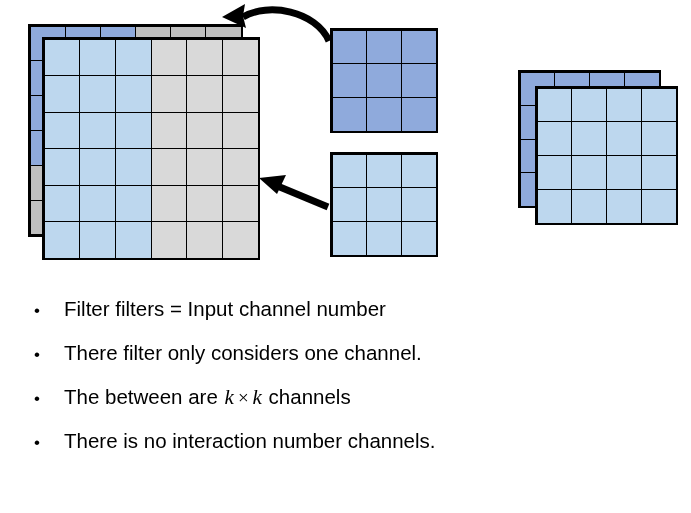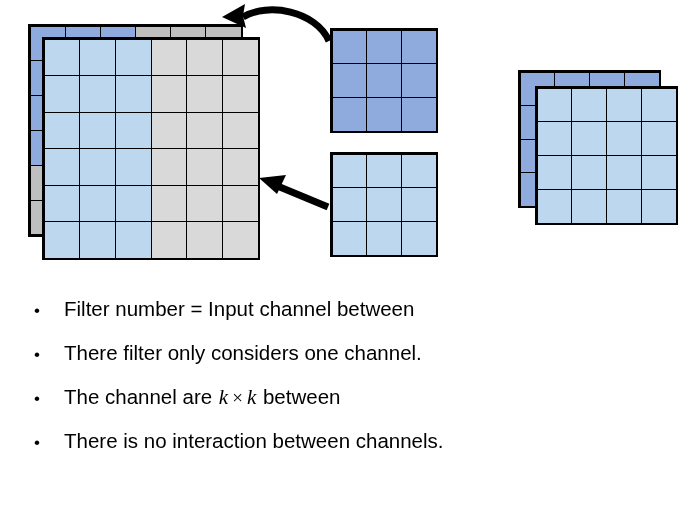--- a/index.html
+++ b/index.html
@@ -301,33 +301,33 @@
     <g>
       <line x1="328" y1="207" x2="275" y2="185" stroke="#000000" stroke-width="7" stroke-linecap="butt"></line>
       <polygon points="259,178 286,175 277,194" fill="#000000"></polygon>
     </g>
   </svg>
 
   <div id="bullets">
 
     <div class="bullet-row">
       <span class="bullet-dot">•</span>
-      <span class="bullet-text"><span>Filter number = Input channel between</span></span>
+      <span class="bullet-text"><span>Filter filters = Input channel number</span></span>
     </div>
 
     <div class="bullet-row">
       <span class="bullet-dot">•</span>
       <span class="bullet-text"><span>There filter only considers one channel.</span></span>
     </div>
 
     <div class="bullet-row">
       <span class="bullet-dot">•</span>
-      <span class="bullet-text"><span>The channel are </span><span class="mathvar">k</span><span class="mathop">×</span><span class="mathvar">k</span><span> between</span></span>
+      <span class="bullet-text"><span>The between are </span><span class="mathvar">k</span><span class="mathop">×</span><span class="mathvar">k</span><span> channels</span></span>
     </div>
 
     <div class="bullet-row">
       <span class="bullet-dot">•</span>
-      <span class="bullet-text"><span>There is no interaction between channels.</span></span>
+      <span class="bullet-text"><span>There is no interaction number channels.</span></span>
     </div>
 
   </div>
 
 </div>
 
 </body></html>

